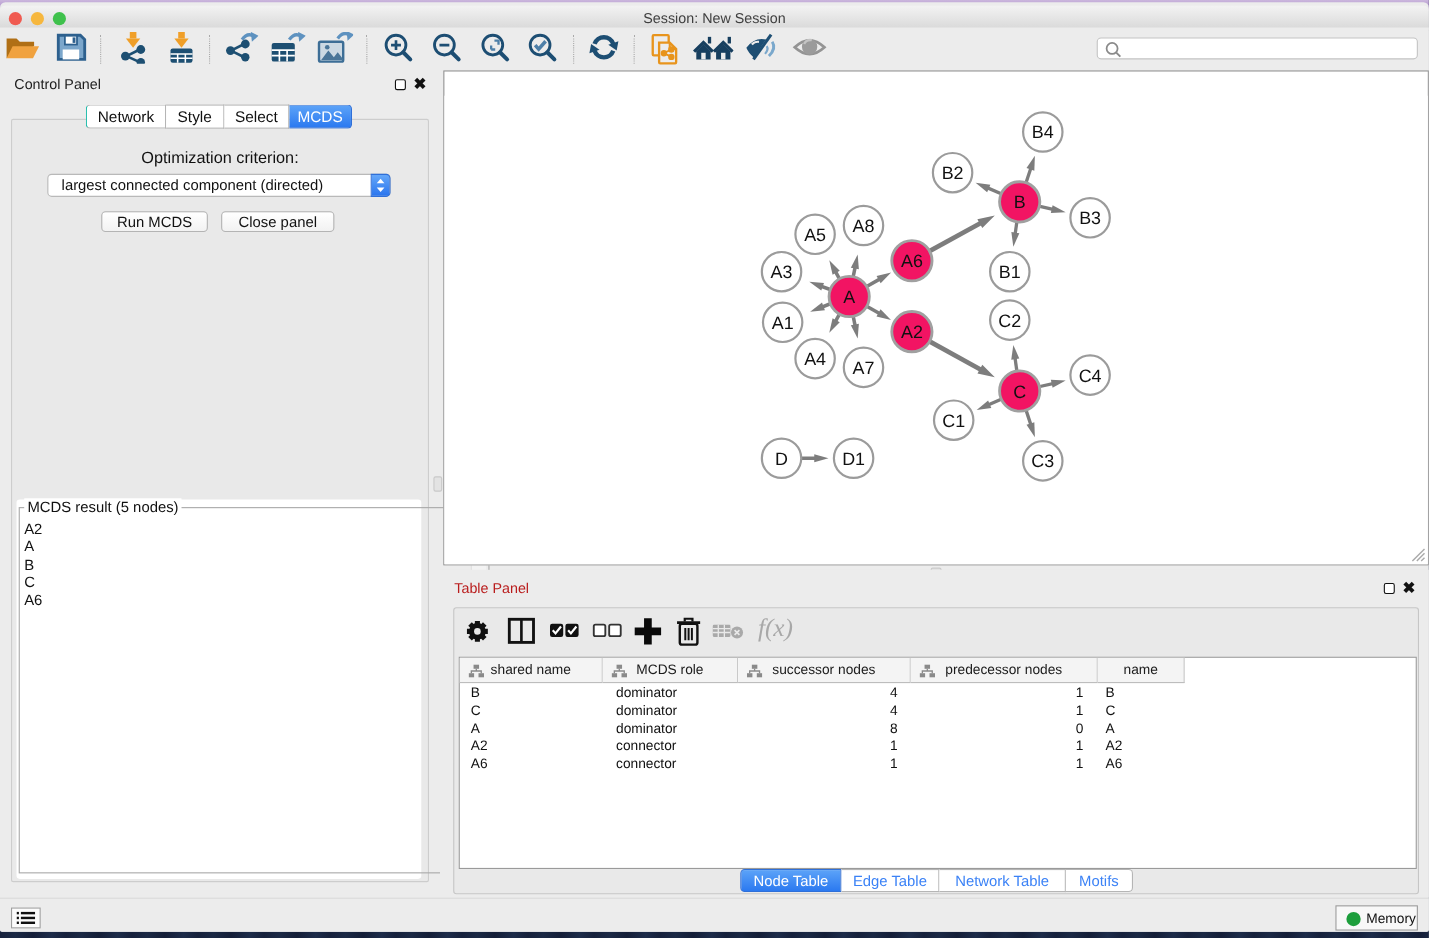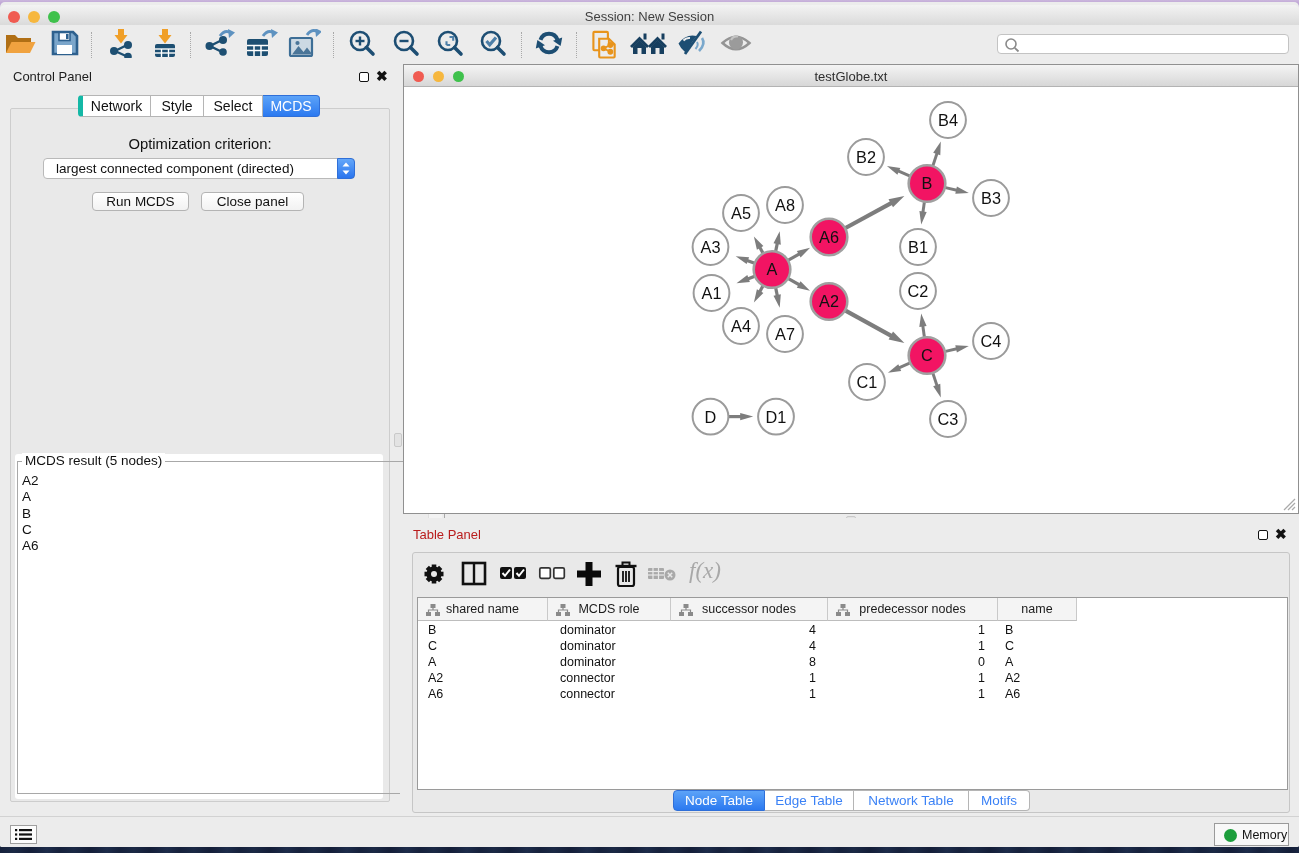--- a/index.html
+++ b/index.html
@@ -18,21 +18,21 @@
   border:1px solid #c3c3c3; border-radius:4px; }
 #cpanel { position:absolute; top:60px; left:0; width:400px; height:756px; background:#ececec; }
 #cpTitle { position:absolute; top:7px; left:13px; font-size:13px; color:#1d1d1d; }
 .floatbox { position:absolute; width:10px; height:10px; border:1.5px solid #111; border-radius:2px; background:#fff; }
 .closex { position:absolute; font-size:14px; color:#111; font-weight:bold; font-family:"Liberation Sans",sans-serif; }
 #cpInner { position:absolute; top:46px; left:10px; width:380px; height:694px; background:#e9e9e9;
   border:1px solid #cdcdcd; border-radius:2px; }
 #cpTabs { position:absolute; top:33px; left:78px; height:22px; display:flex; }
 .ctab { font-size:14px; color:#111; background:#fff; border:1px solid #b5b5b5; border-left:none;
   display:flex; align-items:center; justify-content:center; }
-.ctab.first { border-left:5px solid #14b8a6; border-radius:4px 0 0 4px; }
+.ctab.first { border-left:1px solid #14b8a6; border-radius:4px 0 0 4px; }
 .ctab.sel { background:linear-gradient(#5ca3f8,#2b79f0); color:#fff; border-color:#2f6fd8; border-radius:0 4px 4px 0; }
 #optLabel { position:absolute; top:74px; left:0; width:400px; text-align:center; font-size:14.8px; color:#111; }
 #combo { position:absolute; top:96px; left:43px; width:312px; height:21px; background:#fff;
   border:1px solid #b9b9b9; border-radius:4px; font-size:13.5px; color:#111; line-height:19px; padding-left:12px; }
 #comboBtn { position:absolute; top:-1px; right:-1px; width:18px; height:21px; border-radius:0 4px 4px 0;
   background:linear-gradient(#64a7f9,#2a75ee); border:1px solid #2f6fd8; }
 .btn { position:absolute; top:130px; height:19px; background:linear-gradient(#ffffff,#f2f2f2); border:1px solid #b4b4b4; border-radius:4px;
   font-size:13.5px; color:#111; text-align:center; line-height:17px; }
 #resultWrap { position:absolute; top:392px; left:15px; width:368px; height:345px; background:#fff; border-radius:3px; }
 #resultBox { position:absolute; top:7px; left:2px; width:428px; height:333px; border:1px solid #a8a8a8; }
@@ -237,26 +237,20 @@
     <div class="btn" style="left:201px; width:103px;">Close panel</div>
     <div id="resultWrap">
       <div id="resultBox">
         <div id="resultTitle">MCDS result (5 nodes)</div>
         <div id="resultList">A2<br>A<br>B<br>C<br>A6</div>
         <div id="resultScroll"></div>
       </div>
     </div>
   </div>
   <div id="netwin">
-    <div id="nettitle">
-      <div class="tls" style="left:9px; background:#f05b51;"></div>
-      <div class="tls" style="left:29px; background:#f6b73e;"></div>
-      <div class="tls" style="left:49px; background:#3fc14c;"></div>
-      <div id="nettext">testGlobe.txt</div>
-    </div>
     <div id="netcanvas">
       <svg width="894" height="426" viewBox="0 0 894 426" style="position:absolute; left:0; top:0;" font-family="Liberation Sans, sans-serif">
         <line x1="359.4" y1="166.9" x2="353.6" y2="156.3" stroke="#7d7d7d" stroke-width="3.2"></line>
         <polygon points="349.9,149.5 359.4,159.1 352.9,162.7" fill="#7d7d7d"></polygon>
         <line x1="371.5" y1="165.1" x2="374.2" y2="151.9" stroke="#7d7d7d" stroke-width="3.2"></line>
         <polygon points="375.7,144.3 376.8,157.7 369.5,156.3" fill="#7d7d7d"></polygon>
         <line x1="351.3" y1="176.4" x2="339.0" y2="171.9" stroke="#7d7d7d" stroke-width="3.2"></line>
         <polygon points="331.7,169.2 345.1,170.2 342.6,177.1" fill="#7d7d7d"></polygon>
         <line x1="351.4" y1="188.9" x2="339.8" y2="193.5" stroke="#7d7d7d" stroke-width="3.2"></line>
         <polygon points="332.5,196.3 343.3,188.1 345.9,195.0" fill="#7d7d7d"></polygon>

